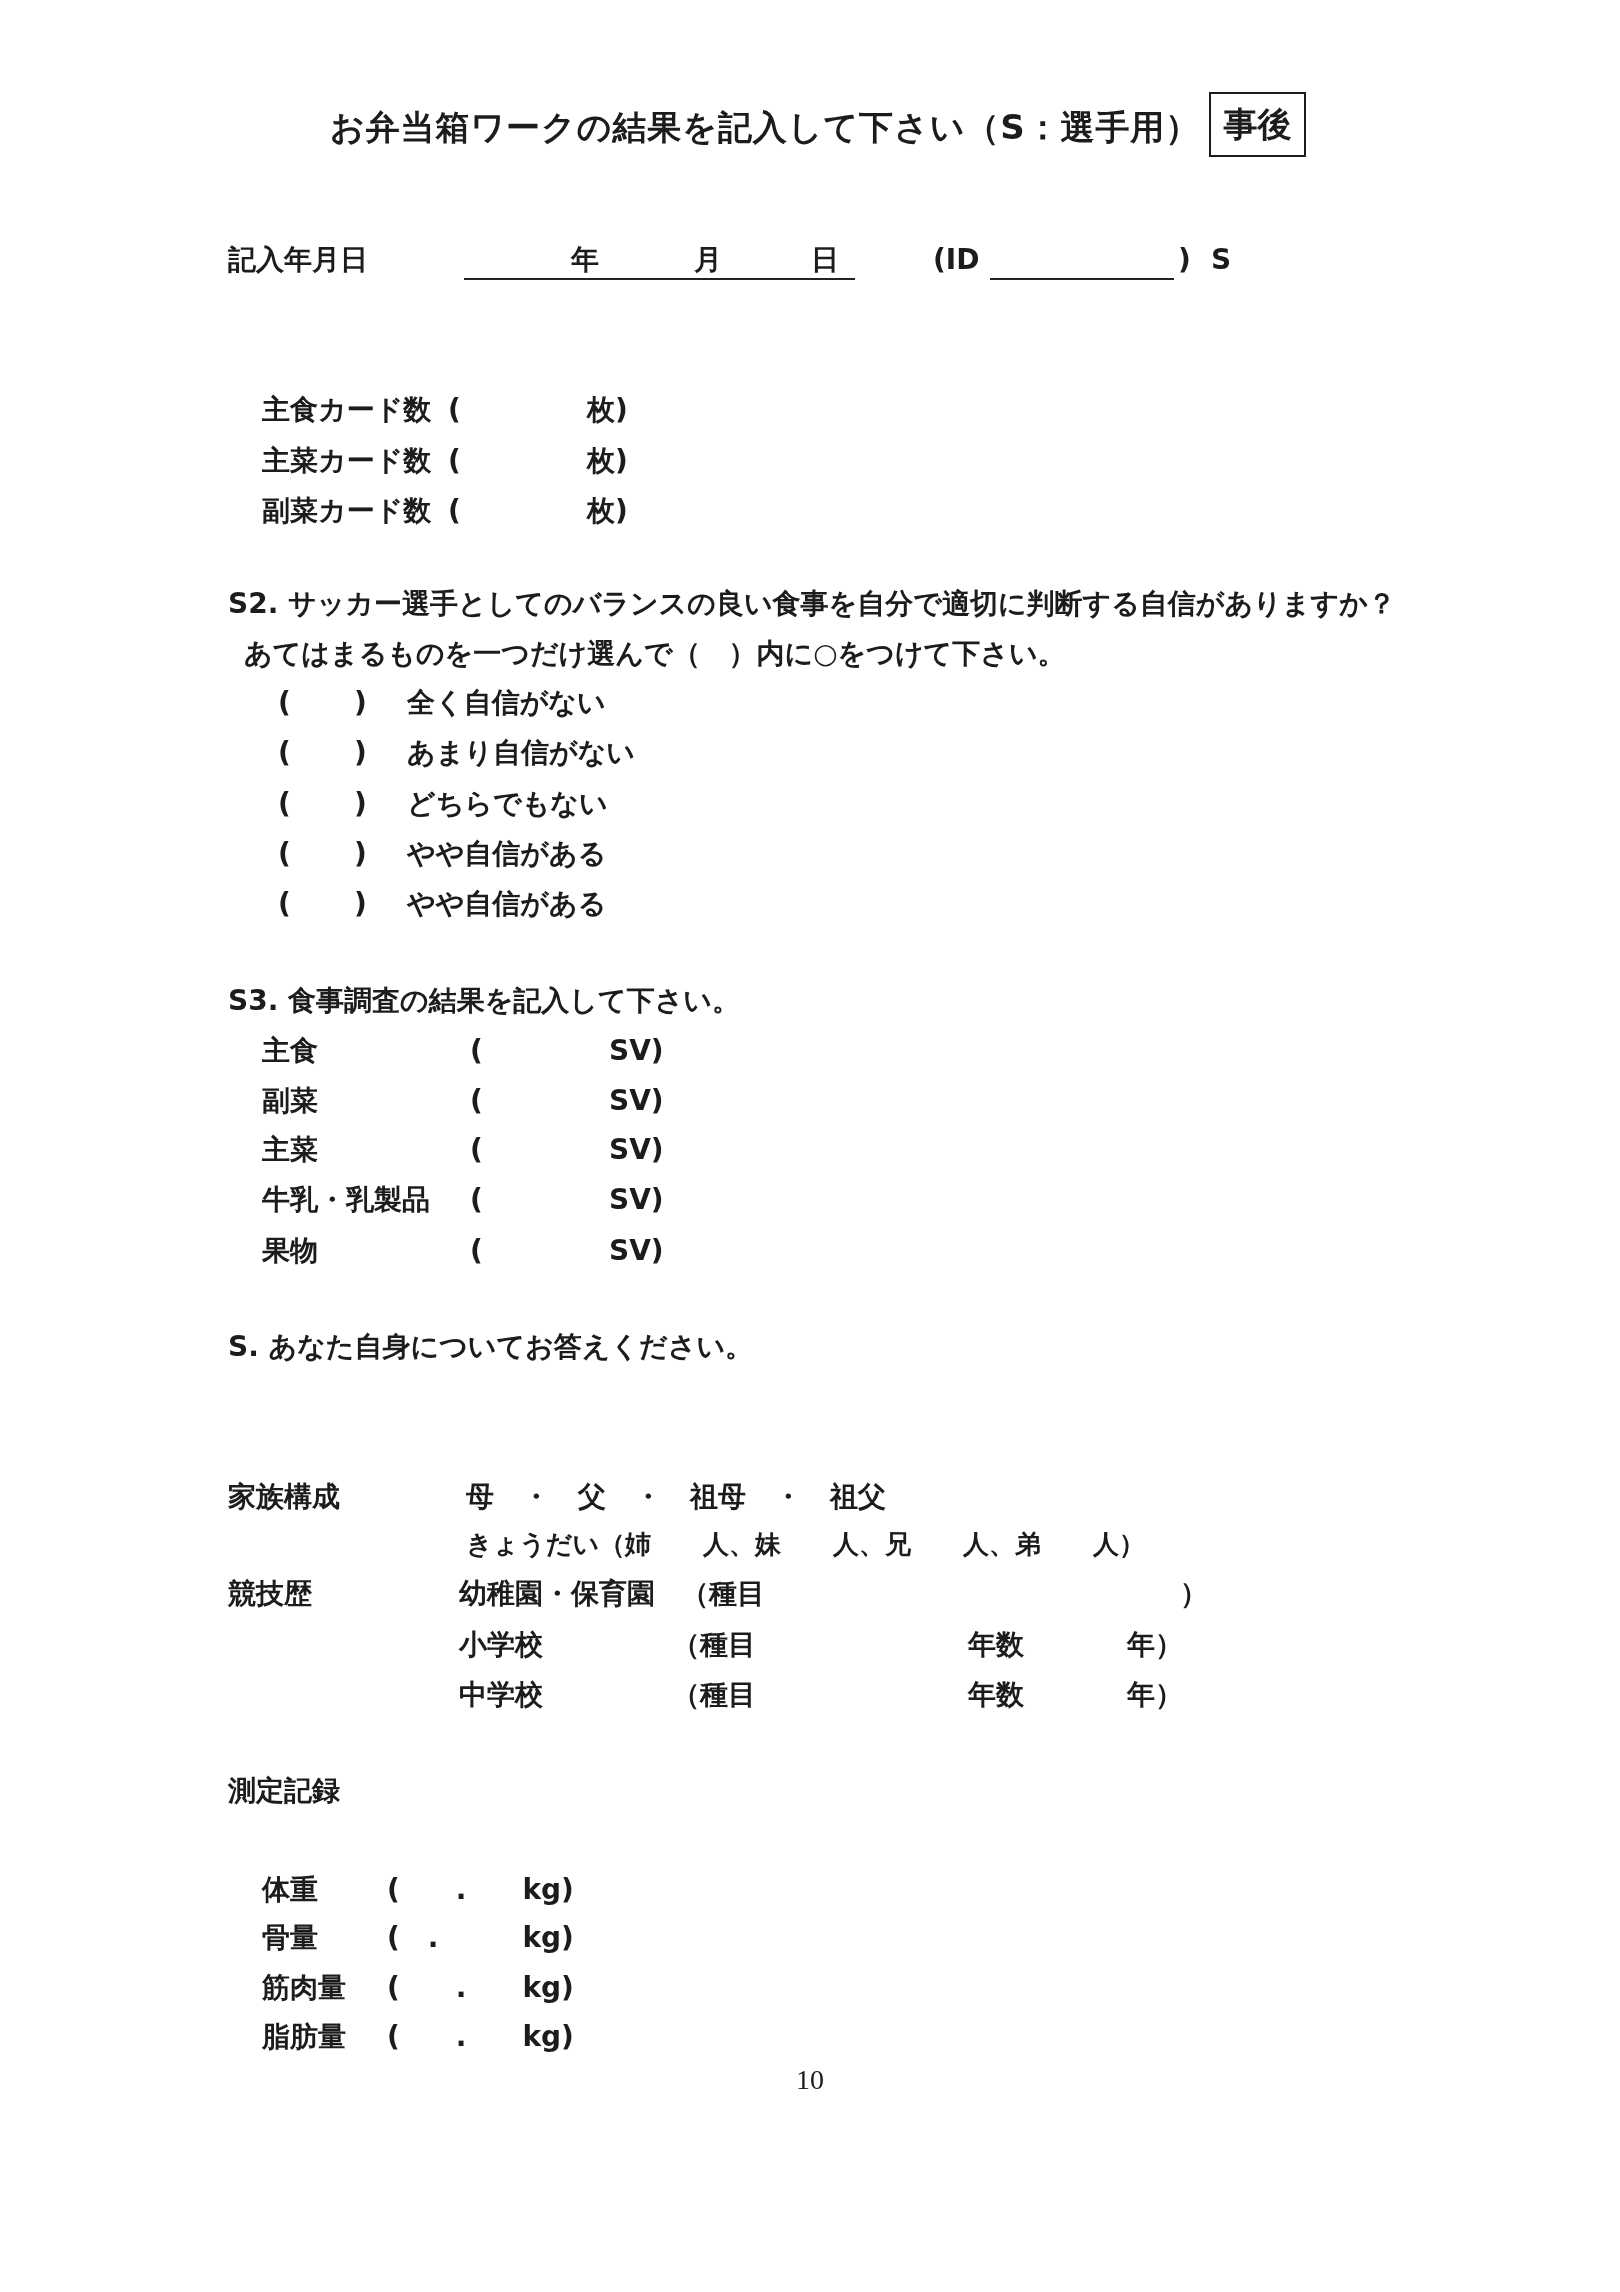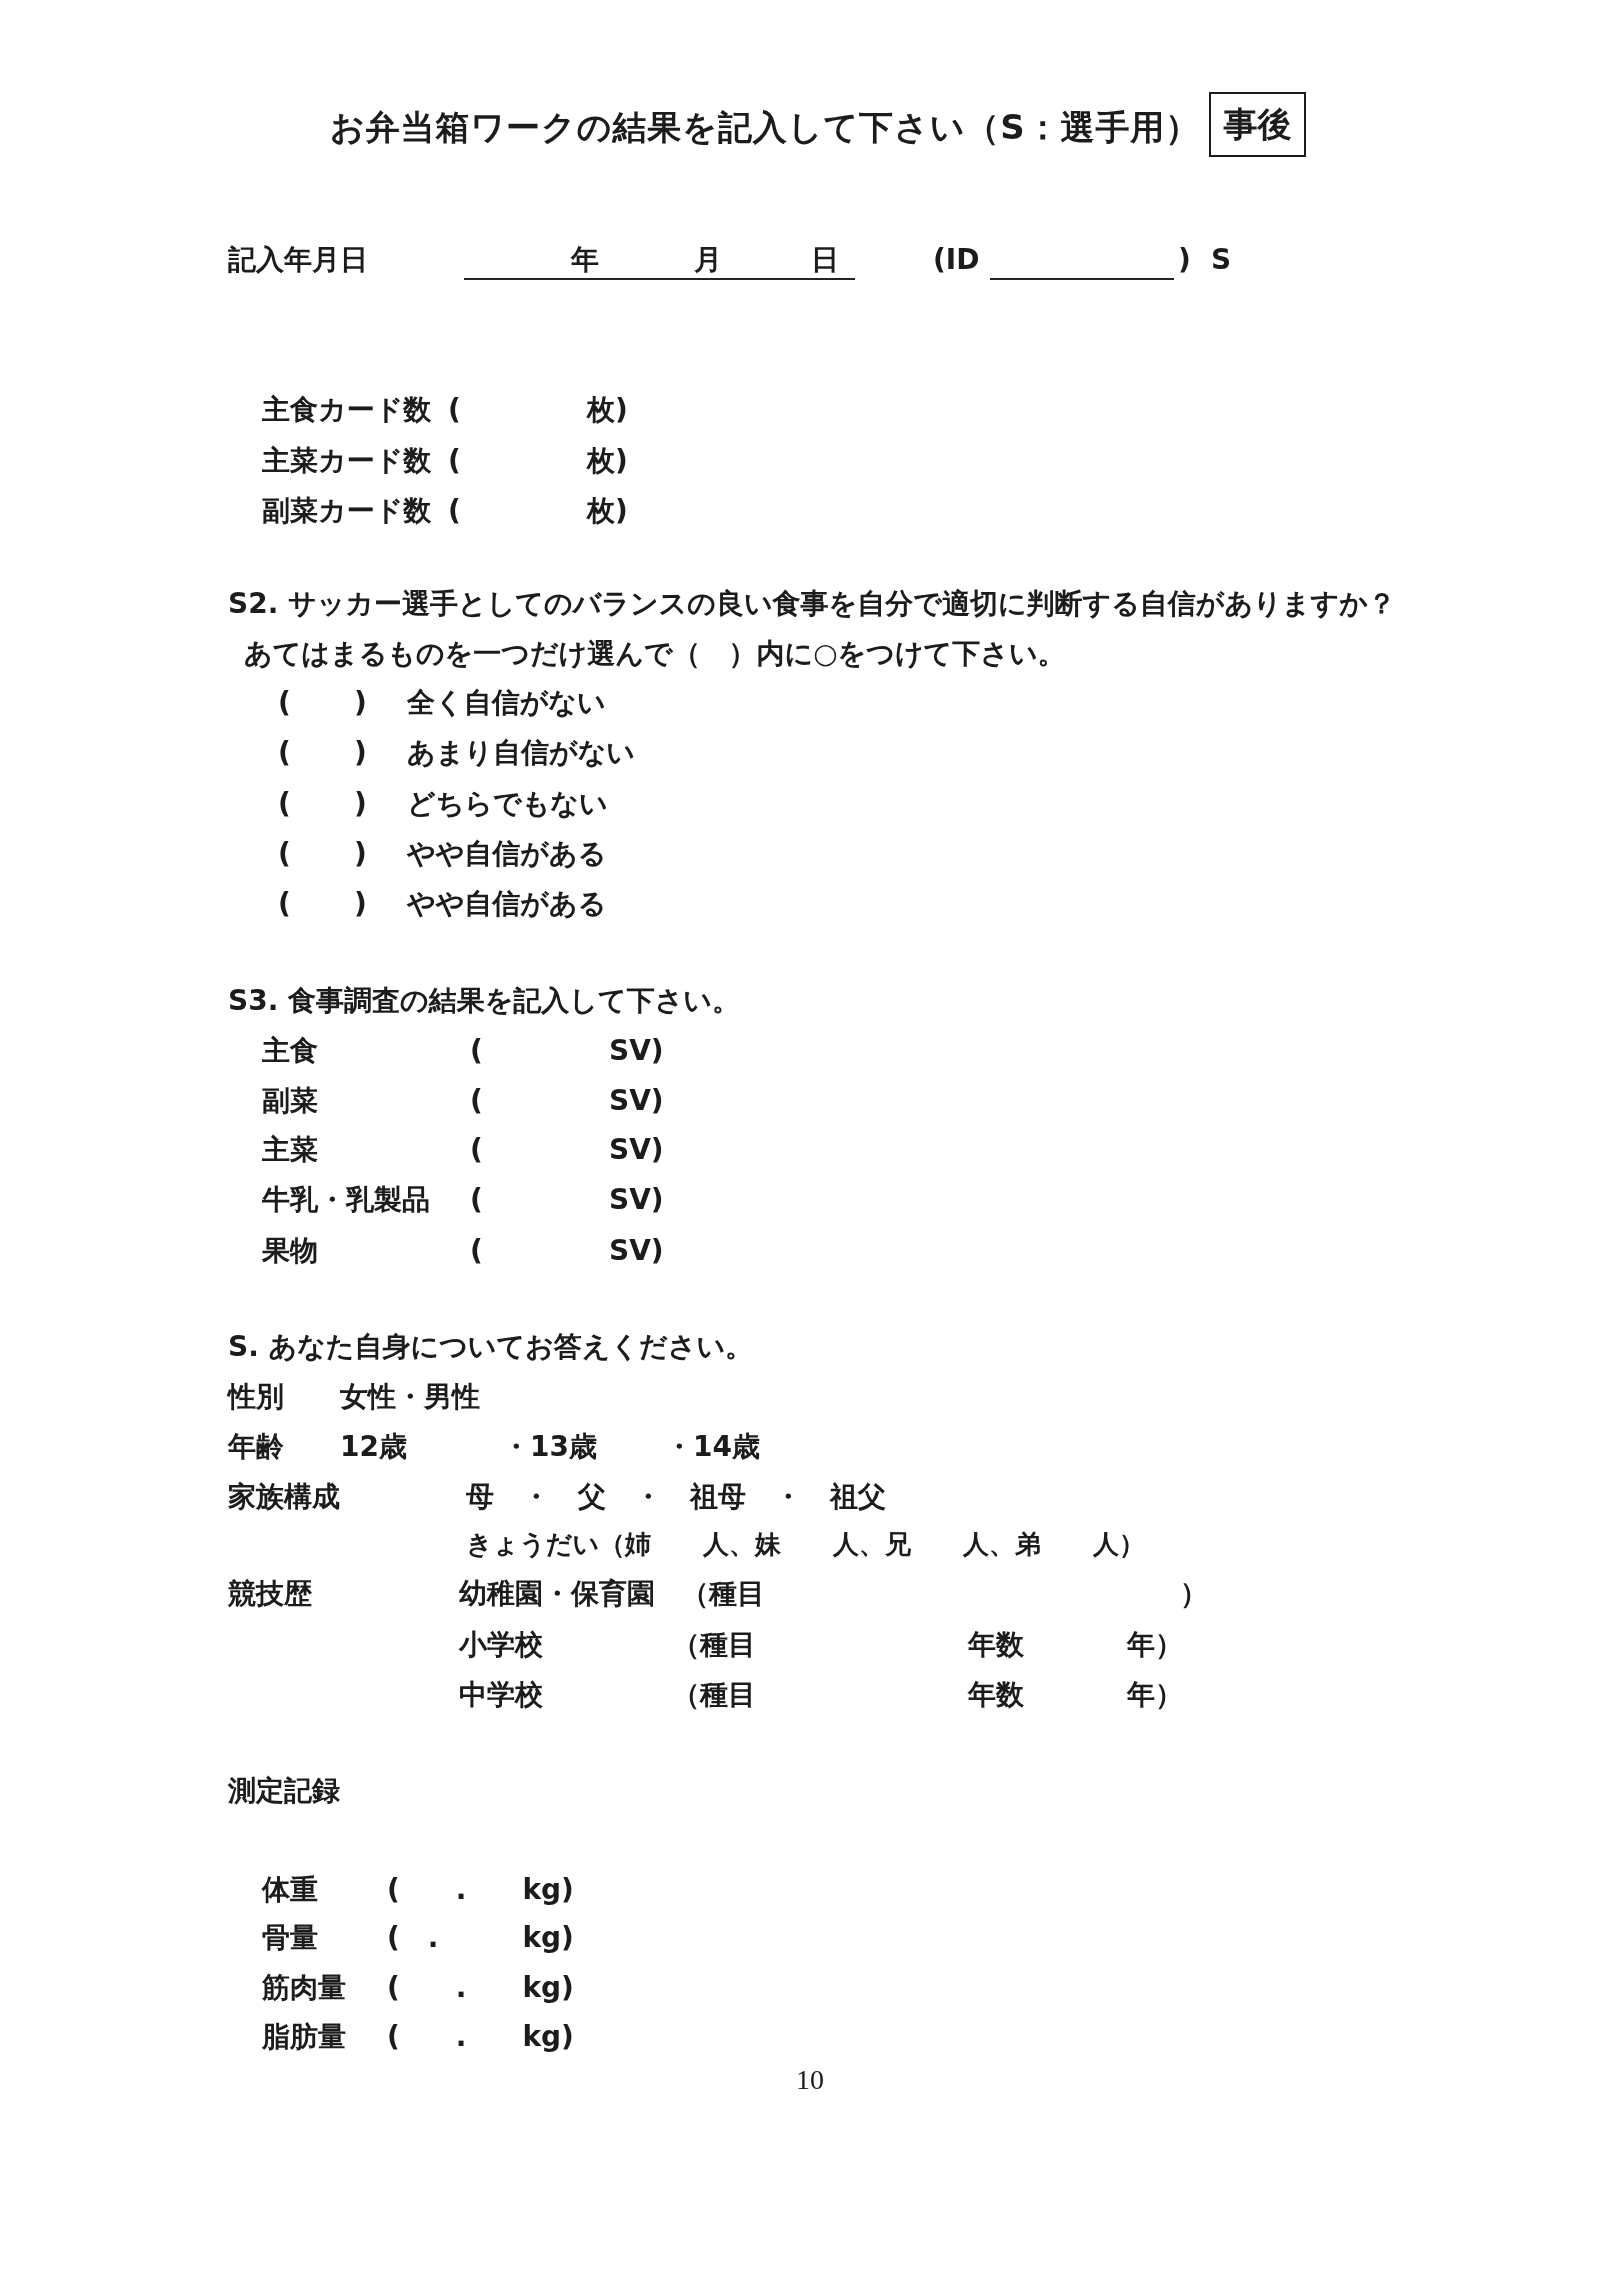--- a/index.html
+++ b/index.html
@@ -139,30 +139,20 @@
   </div>
   <div class="row" style="top:1231px">
     <span class="at indent">果物</span>
     <span class="at" style="left:470px">(</span>
     <span class="at" style="left:609px">SV)</span>
   </div>
 
   <div class="row" style="top:1327px">
     <span class="at section-left">S. あなた自身についてお答えください。</span>
   </div>
-  <div class="row" style="top:1377px">
-    <span class="at section-left">性別</span>
-    <span class="at" style="left:340px">女性・男性</span>
-  </div>
-  <div class="row" style="top:1427px">
-    <span class="at section-left">年齢</span>
-    <span class="at" style="left:340px">12歳</span>
-    <span class="at" style="left:502px">・13歳</span>
-    <span class="at" style="left:665px">・14歳</span>
-  </div>
   <div class="row" style="top:1525px; font-size:26px">
     <span class="at" style="left:466px">きょうだい（姉　　人、妹　　人、兄　　人、弟　　人）</span>
   </div>
   <div class="row" style="top:1477px">
     <span class="at section-left">家族構成</span>
     <span class="at" style="left:466px">母　・　父　・　祖母　・　祖父</span>
   </div>
   <div class="row" style="top:1574px">
     <span class="at section-left">競技歴</span>
     <span class="at" style="left:459px">幼稚園・保育園</span>

